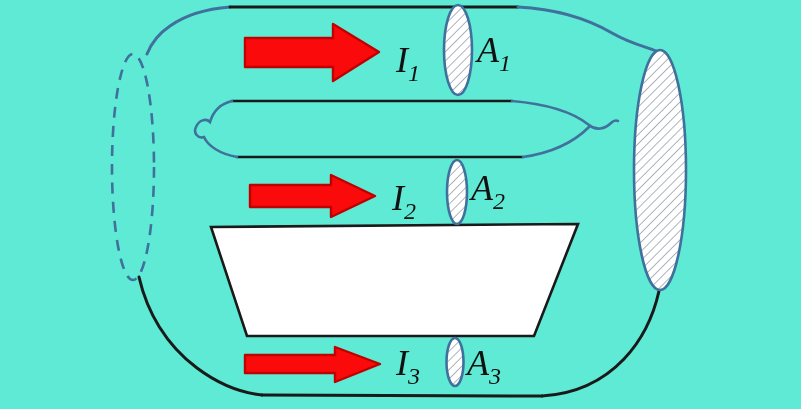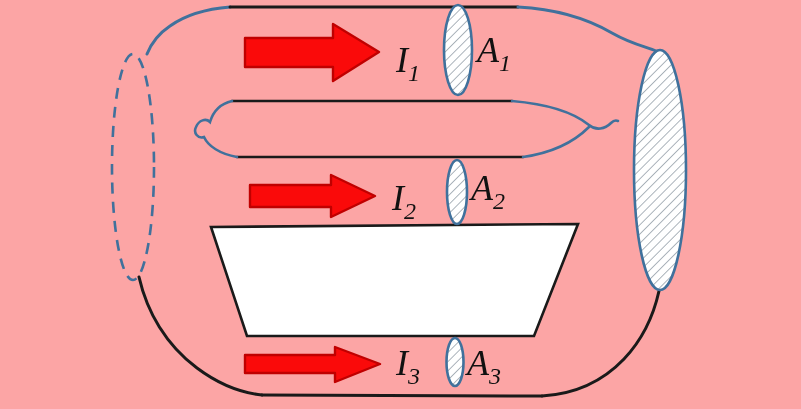--- a/index.html
+++ b/index.html
@@ -8,21 +8,21 @@
     background: #ffffff;
     width: 801px;
     height: 409px;
     overflow: hidden;
     font-family: "Liberation Sans", sans-serif;
   }
   .canvas {
     position: relative;
     width: 801px;
     height: 409px;
-    background: #fca5a5;
+    background: #5eead4;
   }
   svg { display: block; }
 
   .wall-blue  { fill: none; stroke: #40719c; stroke-width: 3;   stroke-linecap: round; }
   .wall-black { fill: none; stroke: #1a1a1a; stroke-width: 3;   stroke-linecap: round; }
   .island-blue  { fill: none; stroke: #40719c; stroke-width: 2.6; stroke-linecap: round; }
   .island-black { fill: none; stroke: #1a1a1a; stroke-width: 2.6; stroke-linecap: round; }
   .trapezoid { fill: #ffffff; stroke: #1a1a1a; stroke-width: 2.6; stroke-linejoin: miter; }
   .section   { stroke: #40719c; stroke-width: 2.6; fill: url(#hatch); }
   .opening-dashed { stroke: #40719c; stroke-width: 2.6; fill: none; stroke-dasharray: 11 8; }

